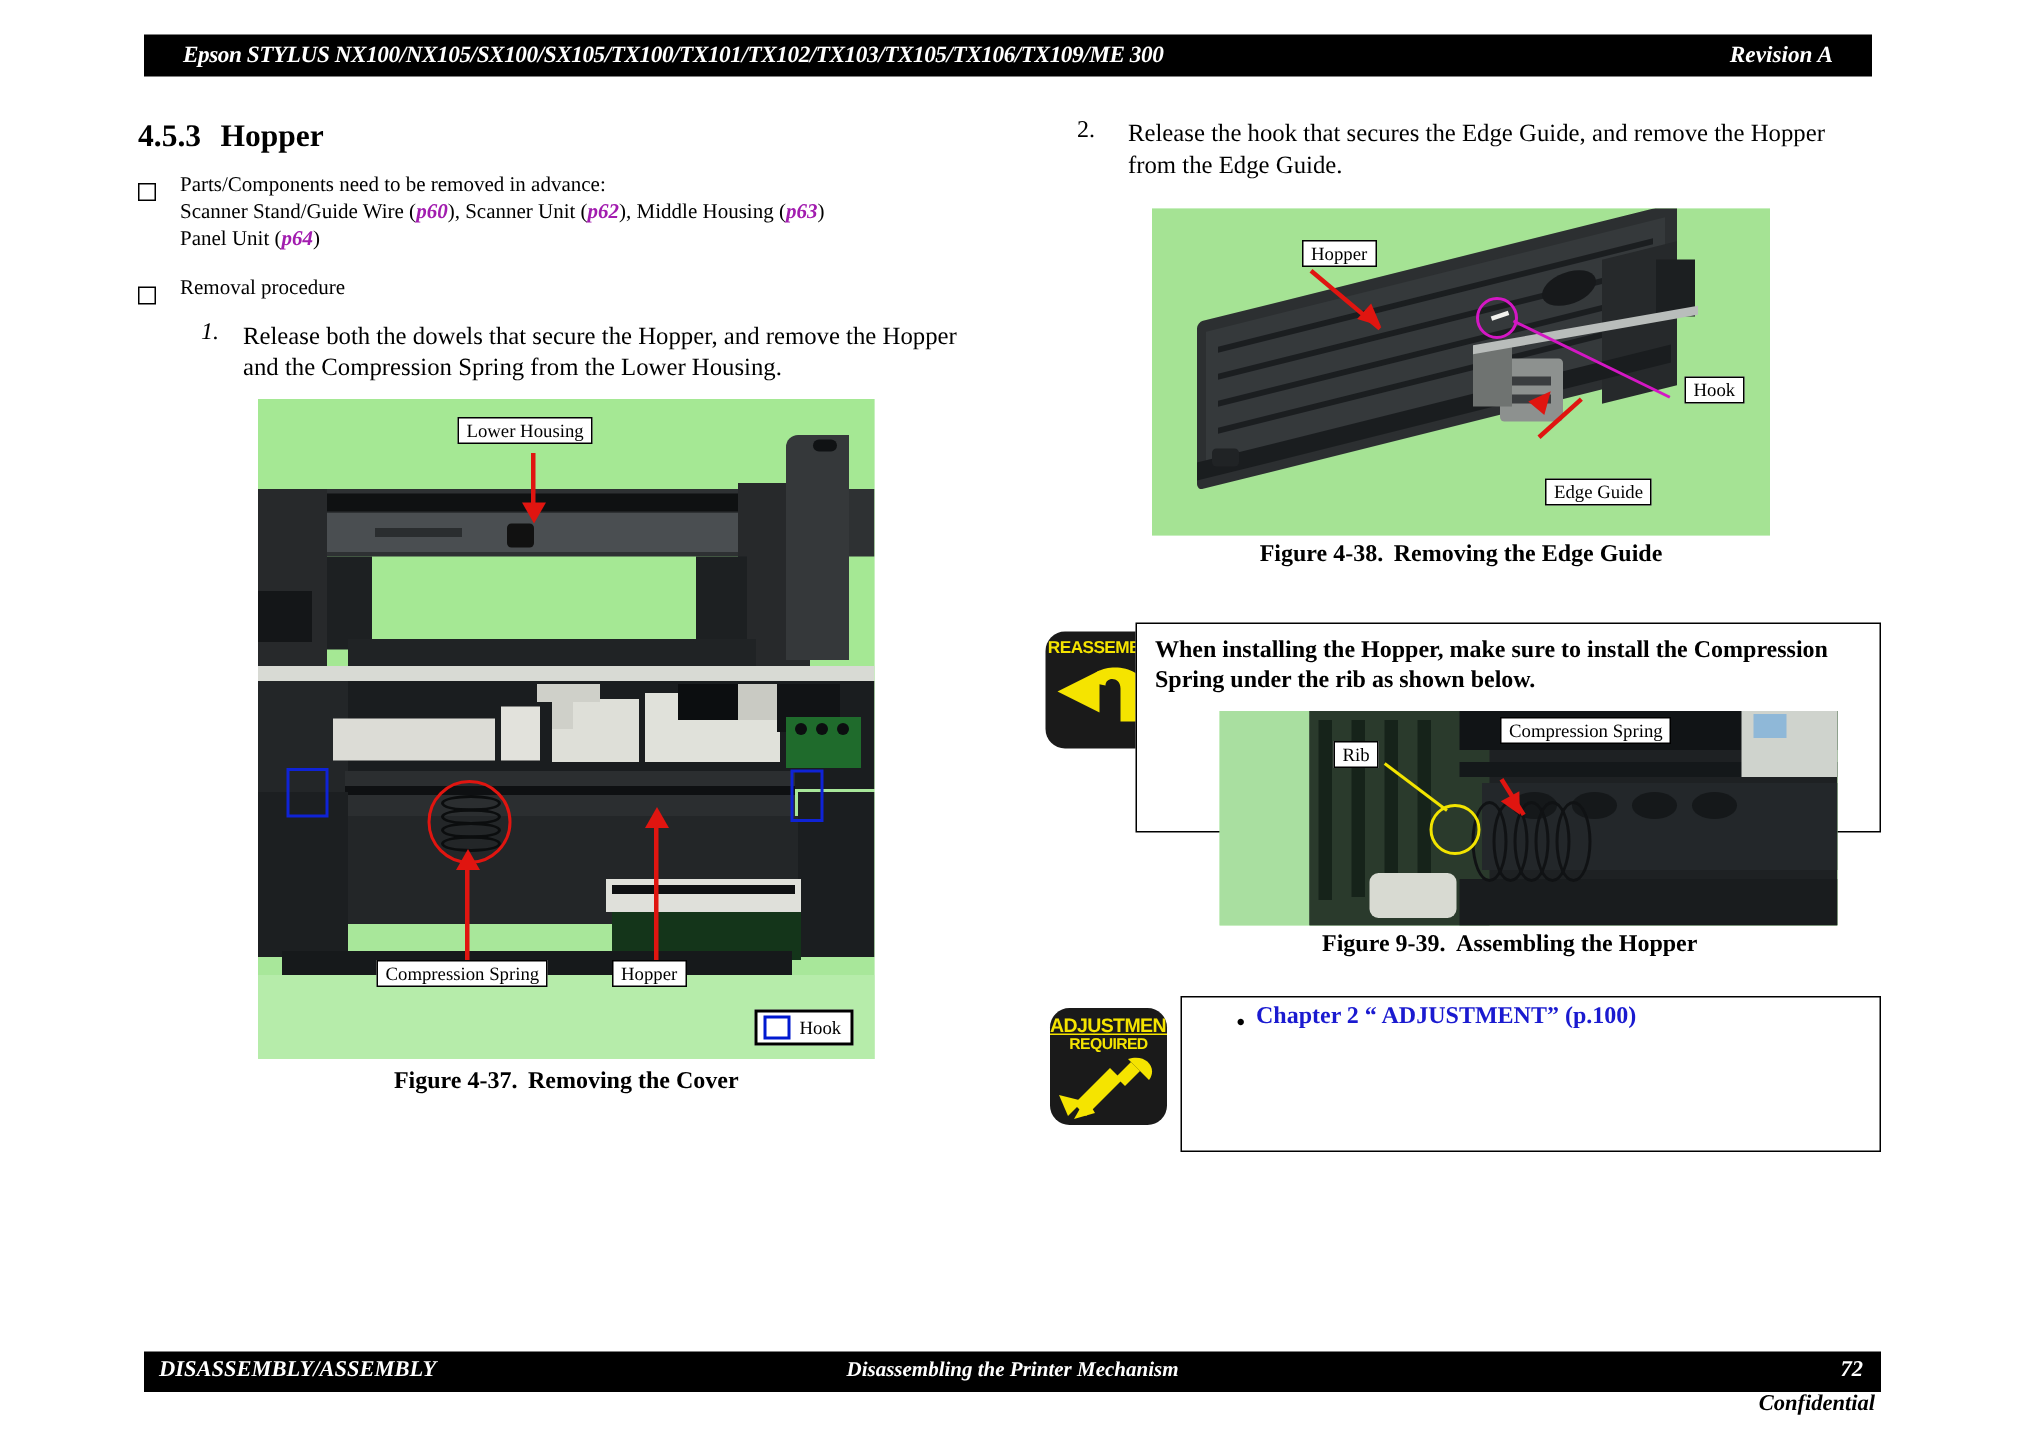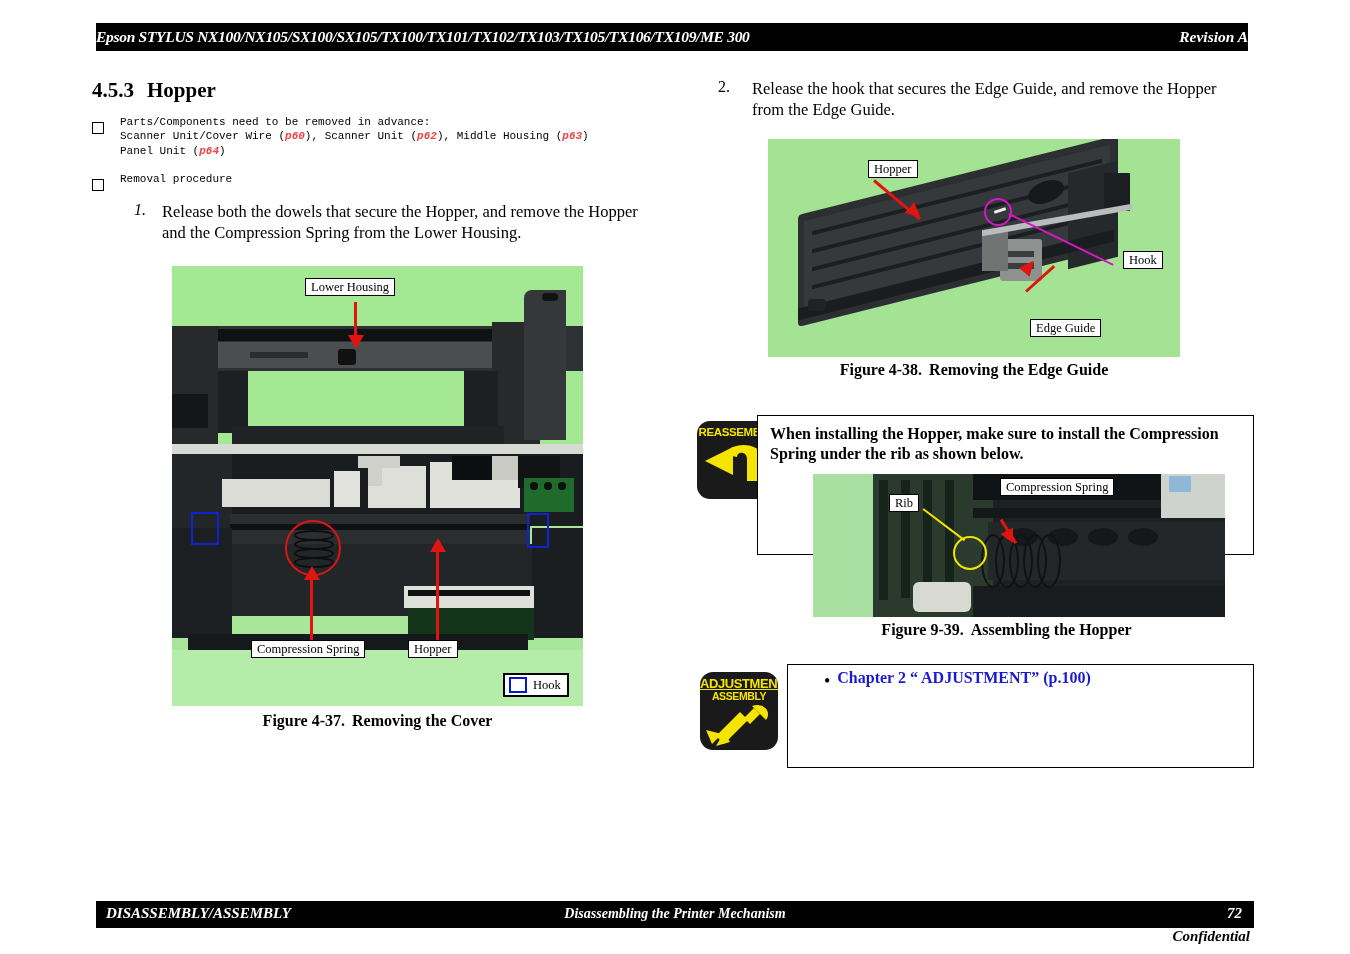--- a/index.html
+++ b/index.html
@@ -12,21 +12,21 @@
     overflow:hidden;
     position:relative;
   }
   .page{position:relative;width:1350px;height:954px;}
 
   
   .hdr-bar{
     position:absolute;left:96px;top:23px;width:1152px;height:28px;
     background:#000;color:#fff;
     display:flex;align-items:center;justify-content:space-between;
-    padding:0 0;box-sizing:border-box;
+    padding:0 26px;box-sizing:border-box;
   }
   .hdr-title{
     font-family:"Liberation Serif", serif;
     font-weight:bold;font-style:italic;font-size:15.5px;
     letter-spacing:-0.3px;white-space:nowrap;
   }
   .hdr-rev{
     font-family:"Liberation Serif", serif;
     font-weight:bold;font-style:italic;font-size:15.5px;white-space:nowrap;
   }
@@ -50,22 +50,22 @@
     font-size:21px;font-weight:bold;margin:0 0 12px 0;
     font-family:"Liberation Serif", serif;
   }
   h1.section .num{margin-right:13px;}
 
   .bullet-row{display:flex;margin:0 0 6px 0;}
   .bullet-sq{
     width:10px;height:10px;border:1.4px solid #000;background:#fff;
     margin-right:16px;margin-top:7px;flex:0 0 auto;
   }
-  .bullet-txt{font-size:11px;line-height:1.30;font-family:Liberation Mono, monospace;}
-  .plink{color:#ef4444;font-weight:bold;font-style:italic;margin-top:39px;}
+  .bullet-txt{font-size:14px;line-height:1.30;}
+  .plink{color:#a21caf;font-weight:bold;font-style:italic;margin-top:39px;}
 
   .numitem{display:flex;margin:10px 0 0 42px;}
   .numitem .n{
     font-style:italic;font-size:16px;width:28px;flex:0 0 auto;
   }
   .numitem .t{font-size:16.5px;line-height:1.30;}
   .numitem-r{display:flex;margin:0;}
   .numitem-r .n{font-size:16px;width:34px;flex:0 0 auto;}
   .numitem-r .t{font-size:16.5px;line-height:1.30;}
 
@@ -136,21 +136,21 @@
   <div class="col-left">
 
     <h1 class="section">
       <span class="num">4.5.3</span><span>Hopper</span>
     </h1>
 
     <div class="bullet-row">
       <div class="bullet-sq"></div>
       <div class="bullet-txt">
         <div>Parts/Components need to be removed in advance:</div>
-        <div><span>Scanner Unit/Cover Wire (</span><span class="plink">p60</span><span>), Scanner Unit (</span><span class="plink">p62</span><span>), Middle Housing (</span><span class="plink">p63</span><span>)</span></div>
+        <div><span>Scanner Stand/Guide Wire (</span><span class="plink">p60</span><span>), Scanner Unit (</span><span class="plink">p62</span><span>), Middle Housing (</span><span class="plink">p63</span><span>)</span></div>
         <div><span>Panel Unit (</span><span class="plink">p64</span><span>)</span></div>
       </div>
     </div>
 
     <div class="bullet-row" style="margin-top:14px;">
       <div class="bullet-sq"></div>
       <div class="bullet-txt">Removal procedure</div>
     </div>
 
     <div class="numitem" style="width:520px;">
@@ -337,21 +337,21 @@
       <div class="lbl" style="left:187px;top:4px;">Compression Spring</div>
     </div>
 
     <div class="caption" style="position:absolute;left:0;top:205px;width:497px;">
       <span>Figure 9-39.</span><span class="gap"></span><span>Assembling the Hopper</span>
     </div>
   </div>
 
   <div class="icon-badge" style="left:700px;top:672px;">
     <div class="badge-cap" style="top:4px;font-size:13px;text-decoration:underline;">ADJUSTMENT</div>
-    <div class="badge-cap" style="top:18px;font-size:10.5px;">ASSEMBLY</div>
+    <div class="badge-cap" style="top:18px;font-size:10.5px;">REQUIRED</div>
     <svg width="78" height="46" style="position:absolute;left:0;top:32px;" viewBox="0 0 78 46">
       <g fill="#f5e400">
         <path d="M54 4 L44 14 L50 20 L60 10 Z"></path>
         <path d="M52 2 C 64 -2, 72 8, 66 16 L 58 8 Z"></path>
         <path d="M48 16 L24 40 L16 32 L40 8 Z"></path>
         <path d="M22 30 L6 26 L12 40 Z"></path>
         <path d="M16 42 L30 38 L24 28 Z"></path>
       </g>
     </svg>
   </div>

